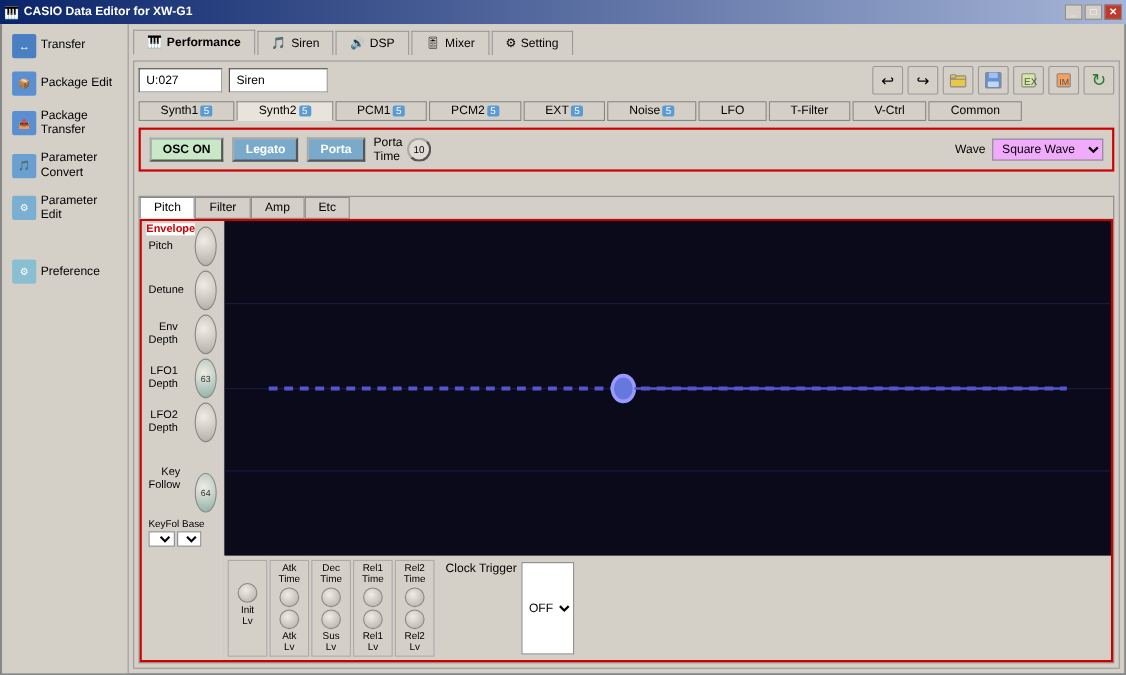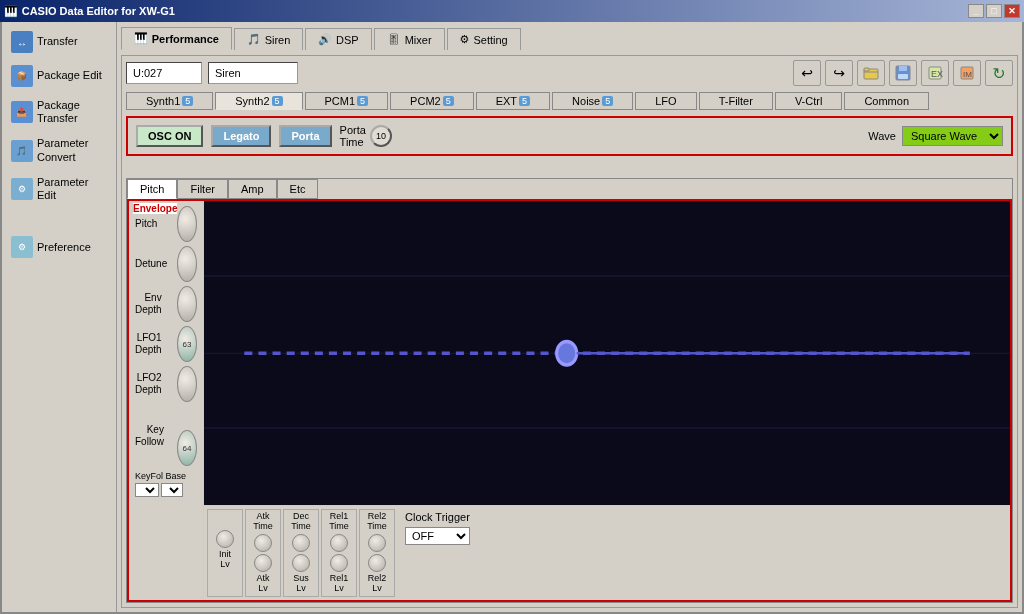--- a/index.html
+++ b/index.html
@@ -201,21 +201,21 @@
       cursor: pointer;
     }
     .wave-group {
       display: flex; align-items: center; gap: 6px;
       margin-left: auto;
     }
     .wave-select {
       padding: 2px 4px;
       font-size: 11px;
       border: 1px solid #888;
-      background: #84cc16;
+      background: #f0abfc;
     }
     .sub-tab {
       padding: 3px 12px;
       background: #d4d0c8;
       border: 1px solid #888;
       cursor: pointer;
       font-size: 11px;
     }
     .sub-tab.active {
       background: white;
@@ -287,21 +287,21 @@
     .small-knob {
       width: 18px; height: 18px;
       background: radial-gradient(circle at 40% 35%, #f0ece4, #b0aca4);
       border-radius: 50%;
       border: 1px solid #888;
       cursor: pointer;
     }
     .small-label { font-size: 9px; text-align: center; line-height: 1.1; }
     .clock-group {
       display: flex;
-      flex-direction: column;
+      flex-direction: row;
       gap: 4px;
       padding: 2px 8px;
     }
     .clock-label { font-size: 11px; }
     .clock-select {
       font-size: 11px;
       border: 1px solid #888;
       background: white;
       padding: 1px 2px;
     }

